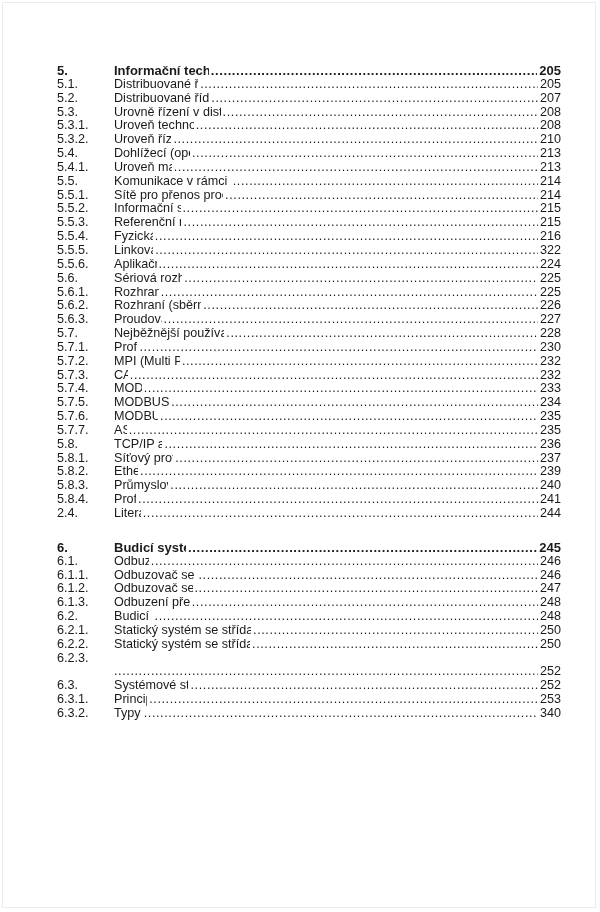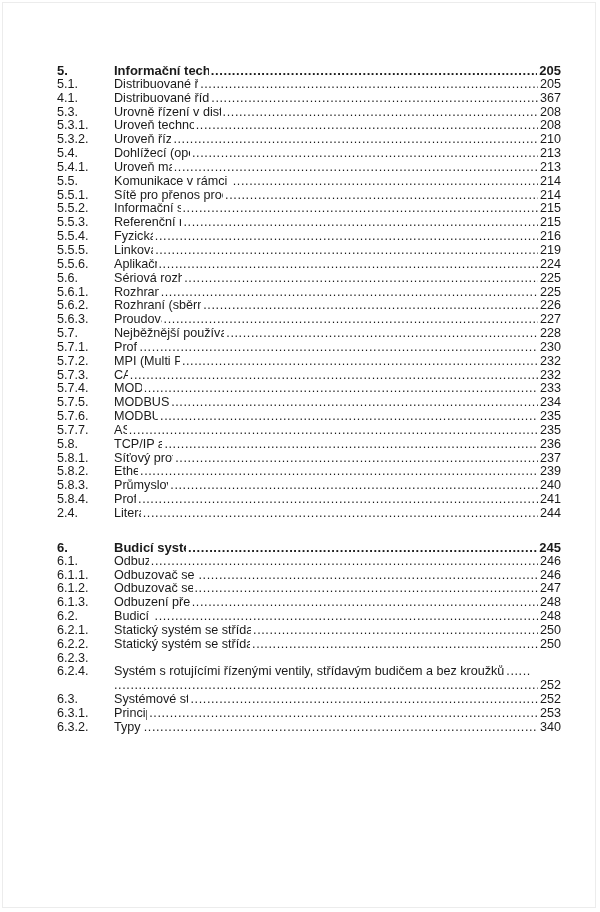--- a/index.html
+++ b/index.html
@@ -47,24 +47,24 @@
           <span class="dots"></span>
           <span class="pg">205</span>
         </div>
         <div class="row">
           <span class="num">5.1.</span>
           <span class="title">Distribuované řídicí systémy (DCS)</span>
           <span class="dots"></span>
           <span class="pg">205</span>
         </div>
         <div class="row">
-          <span class="num">4.1.</span>
+          <span class="num">5.2.</span>
           <span class="title">Distribuované řídicí systémy na bázi PLC</span>
           <span class="dots"></span>
-          <span class="pg">367</span>
+          <span class="pg">207</span>
         </div>
         <div class="row">
           <span class="num">5.3.</span>
           <span class="title">Úrovně řízení v distribuovaném řídicím systému</span>
           <span class="dots"></span>
           <span class="pg">208</span>
         </div>
         <div class="row">
           <span class="num">5.3.1.</span>
           <span class="title">Úroveň technologického procesu</span>
@@ -116,21 +116,21 @@
         <div class="row">
           <span class="num">5.5.4.</span>
           <span class="title">Fyzická vrstva</span>
           <span class="dots"></span>
           <span class="pg">216</span>
         </div>
         <div class="row">
           <span class="num">5.5.5.</span>
           <span class="title">Linková vrstva</span>
           <span class="dots"></span>
-          <span class="pg">219</span>
+          <span class="pg">322</span>
         </div>
         <div class="row">
           <span class="num">5.5.6.</span>
           <span class="title">Aplikační vrstva</span>
           <span class="dots"></span>
           <span class="pg">224</span>
         </div>
         <div class="row">
           <span class="num">5.6.</span>
           <span class="title">Sériová rozhraní (sběrnice)</span>
@@ -285,25 +285,20 @@
         </div>
         <div class="row">
           <span class="num">6.2.2.</span>
           <span class="title">Statický systém se střídavým budičem, s kroužky a řízenými ventily</span>
           <span class="dots"></span>
           <span class="pg">250</span>
         </div>
         <div class="row wrap1">
           <span class="num">6.2.3.</span>
         </div>
-        <div class="row wrap1 trail">
-          <span class="num">6.2.4.</span>
-          <span class="title">Systém s rotujícími řízenými ventily, střídavým budičem a bez kroužků</span>
-          <span class="dots" style="display: block;"></span>
-        </div>
         <div class="row cont">
           <span class="num"></span>
           <span class="dots"></span>
           <span class="pg">252</span>
         </div>
         <div class="row">
           <span class="num">6.3.</span>
           <span class="title">Systémové stabilizátory - PSS</span>
           <span class="dots"></span>
           <span class="pg">252</span>

